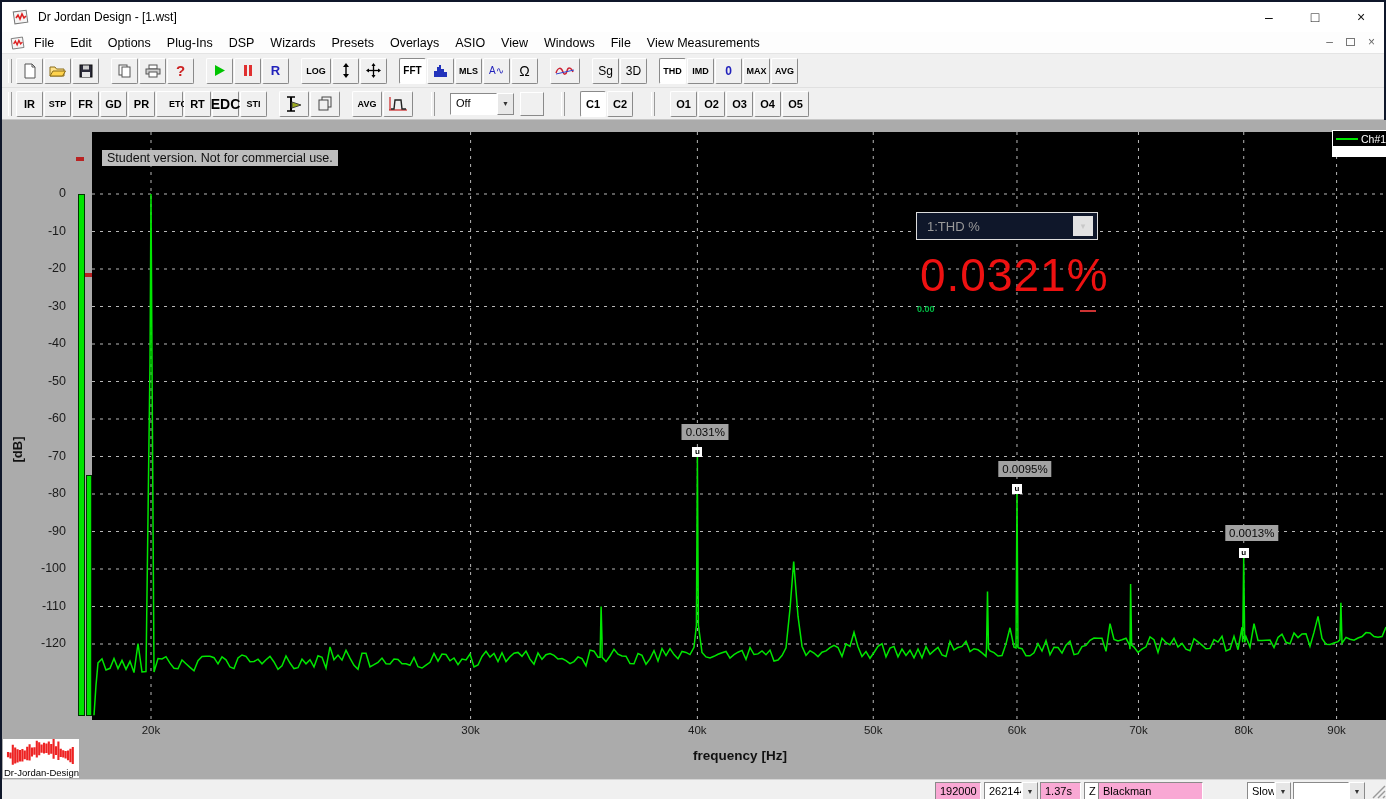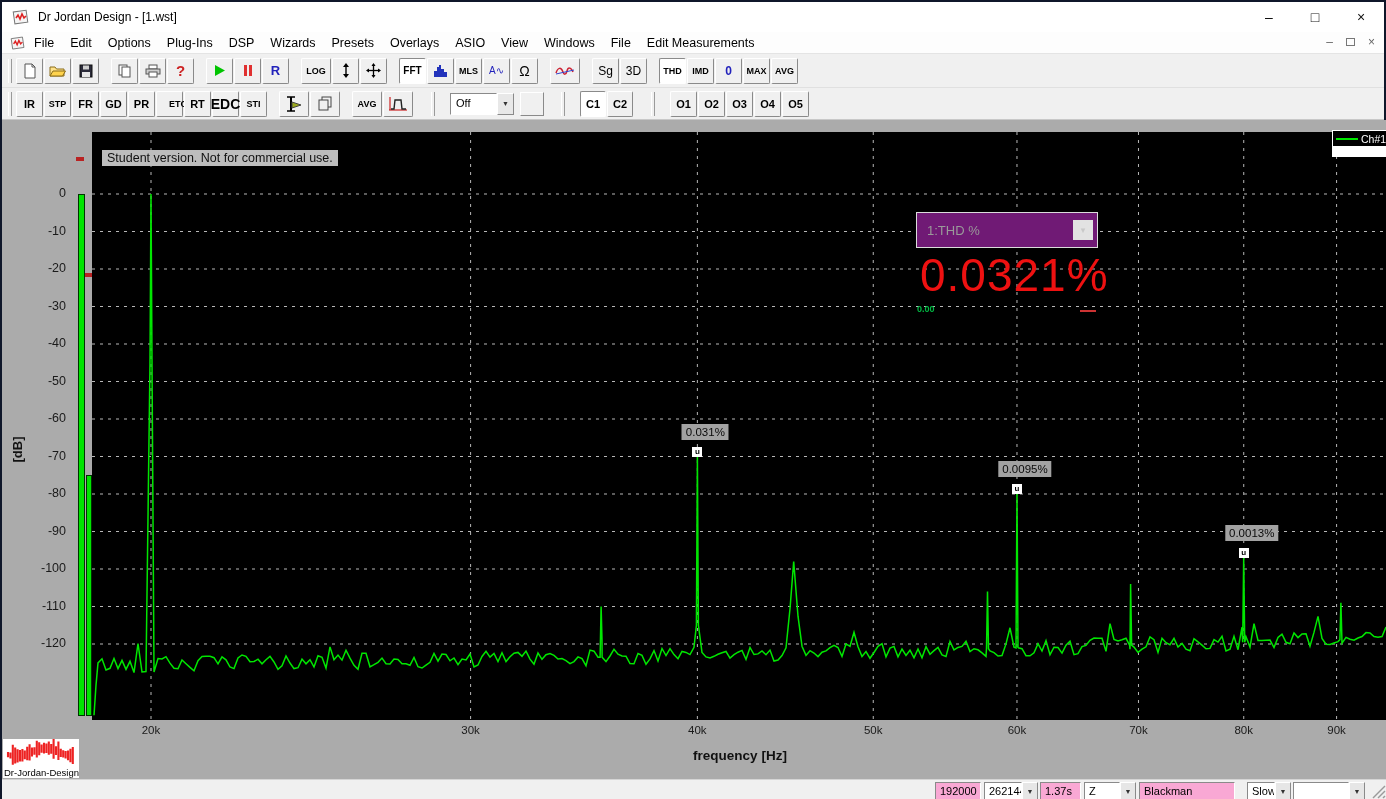--- a/index.html
+++ b/index.html
@@ -64,21 +64,21 @@
     font-size:12.5px; padding:1px 5px; }
   .meterbar { position:absolute; background:#00e400; border:1px solid #003300; }
   .meterpeak { position:absolute; height:4px; background:#b92222; }
 
   .legendbox { position:absolute; left:1330px; top:10px; width:56px; height:17px; background:#000;
     border:1px solid #fff; display:flex; align-items:center; }
   .legendbox .swatch { width:22px; height:2px; background:#00e600; margin-left:3px; }
   .legendbox .lgtext { color:#fff; font-size:10.5px; margin-left:3px; }
   .legendbox2 { position:absolute; left:1330px; top:27px; width:56px; height:10px; background:#fff; border:1px solid #fff; }
 
-  .thdwin { position:absolute; left:915px; top:93px; width:180px; height:34px; background:#701a75;
+  .thdwin { position:absolute; left:915px; top:93px; width:180px; height:26px; background:#0f172a;
     box-shadow:0 0 0 1px #dcdcdc; display:flex; align-items:center; }
   .thdwin .thdtitle { font-size:13px; color:#9a9a9a; margin-left:10px; flex:1; }
   .thdwin .thdbtn { width:20px; height:20px; background:#e2e2e2; margin-right:4px; color:#c8c8c8;
     font-size:9px; display:flex; align-items:center; justify-content:center; }
   .thdvalue { position:absolute; left:918px; top:128px; font-size:46px; color:#ee1111; letter-spacing:1px; }
   .minival { position:absolute; left:915px; top:184px; font-size:9px; font-weight:bold; color:#00bb44; }
   .minidash { position:absolute; left:1078px; top:190px; width:16px; height:2px; background:#cc3333; }
 
   .peak-label { position:absolute; transform:translateX(-50%); background:#a2a2a2; color:#0a0a0a;
     font-size:11.5px; padding:0 4px; line-height:16px; white-space:nowrap; }
@@ -129,21 +129,21 @@
         <span class="menu-item">Options</span>
         <span class="menu-item">Plug-Ins</span>
         <span class="menu-item">DSP</span>
         <span class="menu-item">Wizards</span>
         <span class="menu-item">Presets</span>
         <span class="menu-item">Overlays</span>
         <span class="menu-item">ASIO</span>
         <span class="menu-item">View</span>
         <span class="menu-item">Windows</span>
         <span class="menu-item">File</span>
-        <span class="menu-item">Edit Measurements</span>
+        <span class="menu-item">View Measurements</span>
       </div>
     <div class="mdi-controls">
       <div class="mdibtn">–</div>
       <div class="mdibtn">
           <span class="mdi-restore"></span>
         </div>
       <div class="mdibtn">×</div>
     </div>
   </div>
 
@@ -444,21 +444,21 @@
     <div class="sbox" style="left:933px; width:46px;">192000</div>
     <div class="scombo" style="left:982px;">
       <div class="sfield" style="width:38px;">262144</div>
       <div class="sdrop">▼</div>
     </div>
     <div class="sbox" style="left:1038px; width:41px;">1.37s</div>
     <div class="scombo" style="left:1082px;">
       <div class="sfield" style="width:36px;">Z</div>
       <div class="sdrop">▼</div>
     </div>
-    <div class="sbox" style="left:1137px; width:96px;">Blackman</div>
+    <div class="sbox" style="left:1096px; width:105px;">Blackman</div>
     <div class="scombo" style="left:1245px;">
       <div class="sfield" style="width:28px;">Slow</div>
       <div class="sdrop">▼</div>
     </div>
     <div class="scombo" style="left:1291px;">
       <div class="sfield" style="width:56px;"></div>
       <div class="sdrop">▼</div>
     </div>
     <svg class="grip-corner" width="14" height="14">
       <line x1="13" y1="1" x2="1" y2="13" stroke="#9a9a9a" stroke-width="1.5"></line>

